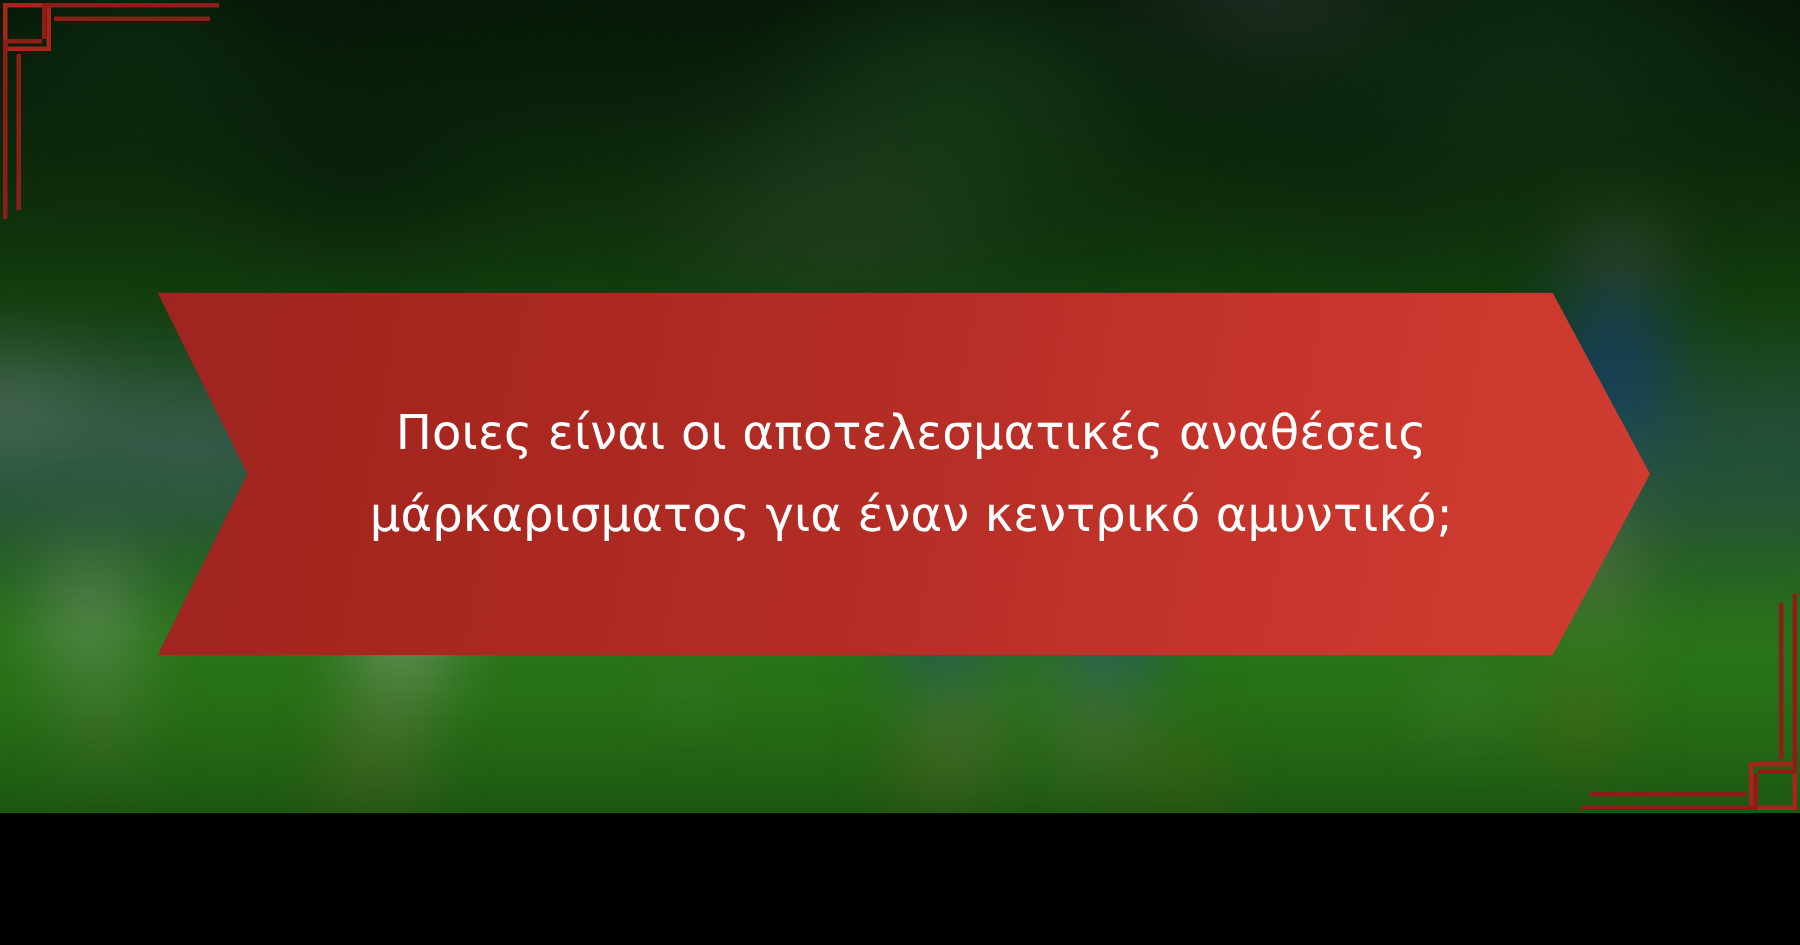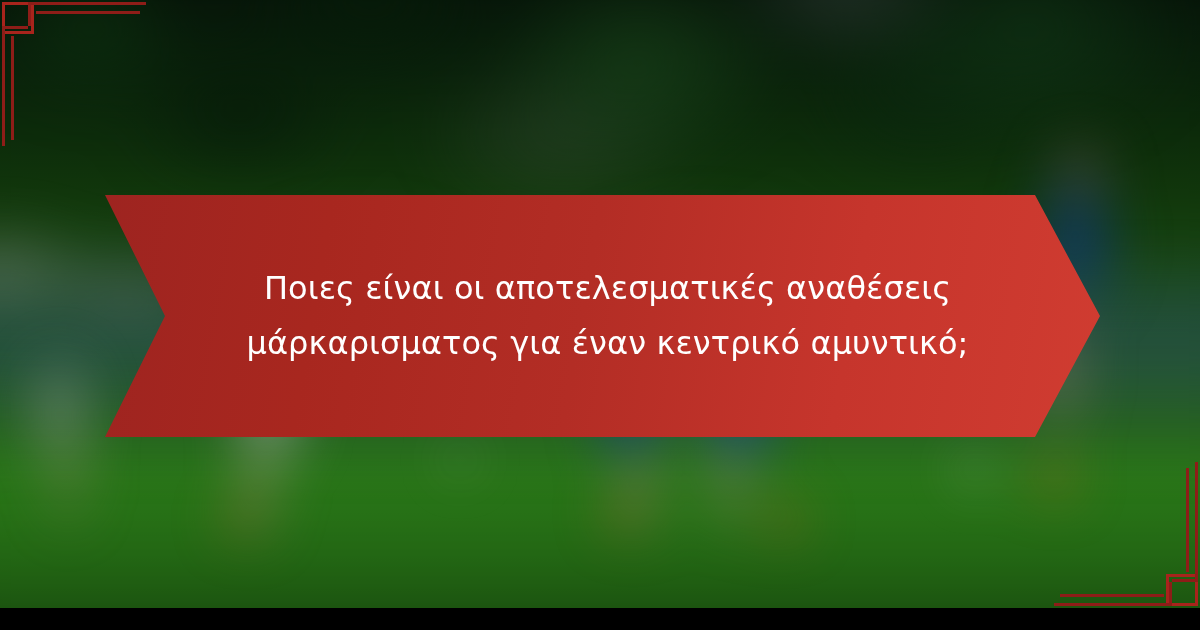--- a/index.html
+++ b/index.html
@@ -3,21 +3,21 @@
 <meta charset="utf-8">
 <style>
   html, body {
     margin: 0;
     padding: 0;
     background: #000;
   }
   #stage {
     position: relative;
     width: 1200px;
-    height: 608px;
+    height: 542px;
     overflow: hidden;
     font-family: "DejaVu Sans", sans-serif;
   }
 
   
   .bg-root {
     position: absolute;
     inset: 0;
     overflow: hidden;
     background: #0d2a10;

